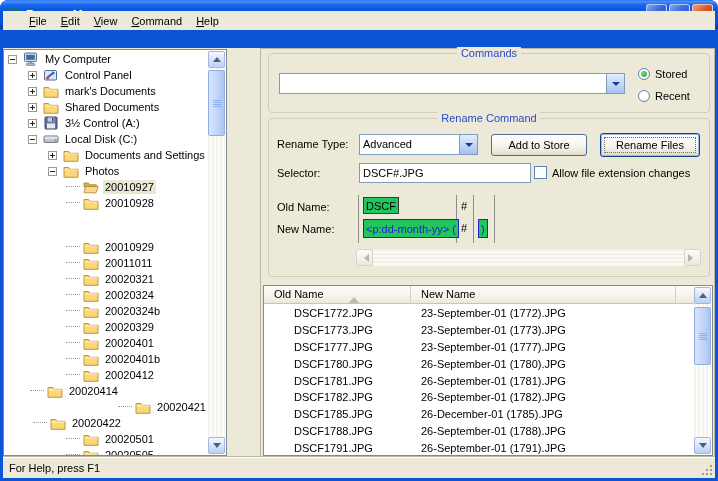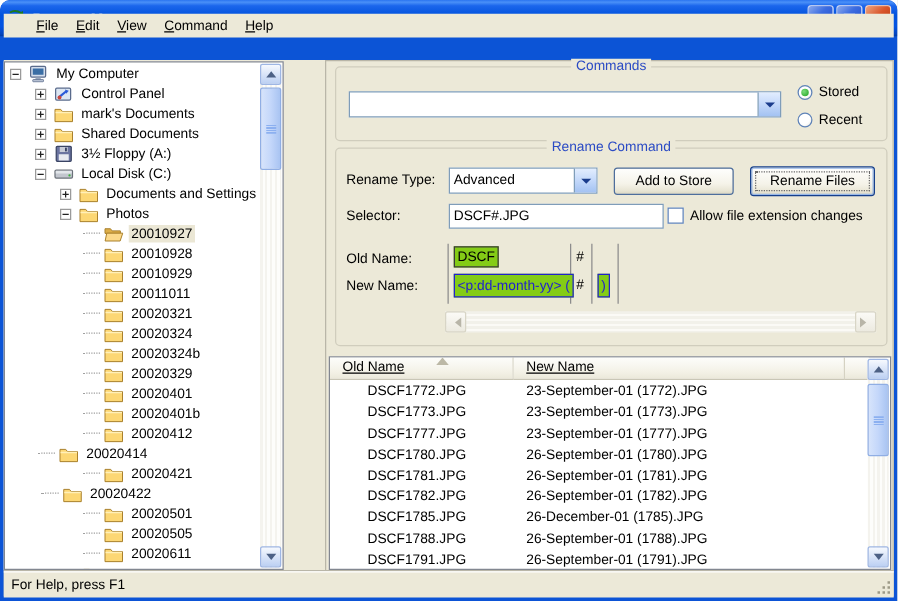--- a/index.html
+++ b/index.html
@@ -81,35 +81,35 @@
     background:linear-gradient(180deg,#FEFEFD 0%,#F5F3E9 60%,#E8E5D4 88%,#DCD8C4 100%);
     font-family:"Liberation Sans",sans-serif;font-size:11px;color:#000;}
   .xp-btn.default{border:1px solid #17408C;box-shadow:inset 0 0 0 1px #98B8E8;position:absolute;}
   .xp-btn.default::after{content:"";position:absolute;inset:3px;border:1px dotted #6a6a6a;}
 
   .txt{position:absolute;box-sizing:border-box;border:1px solid #7F9DB9;background:#fff;font-family:"Liberation Sans",sans-serif;font-size:11px;padding:2px 3px;}
 
   .checkbox{position:absolute;width:13px;height:13px;box-sizing:border-box;border:1px solid #5F83B9;background:#fff;}
 
   .vline{position:absolute;width:1px;background:#8C8C8C;}
-  .seg-box{position:absolute;box-sizing:border-box;background:#84cc16;display:flex;align-items:center;padding:0 2px;white-space:nowrap;}
+  .seg-box{position:absolute;box-sizing:border-box;background:#22c55e;display:flex;align-items:center;padding:0 2px;white-space:nowrap;}
   .seg-old{border:1px solid #3A3A3A;color:#000;}
   .seg-new{border:1px solid #2222CC;color:#2222CC;}
   .hash{position:absolute;color:#000;}
 
   .hscroll{position:absolute;left:87px;top:130px;width:345px;height:17px;background:repeating-linear-gradient(180deg,#F2F1EA 0 2px,#FBFAF6 2px 4px);}
   .hs-btn{position:absolute;top:0;width:17px;height:17px;box-sizing:border-box;border:1px solid #D8D5C6;border-radius:2px;background:linear-gradient(180deg,#FBFAF6,#ECEAE0);display:flex;align-items:center;justify-content:center;}
   .hs-left{left:0;} .hs-right{right:0;}
 
   
   .table{position:absolute;left:2px;top:236px;width:450px;height:171px;background:#fff;border:1px solid #828790;box-sizing:border-box;overflow:hidden;}
   .thead{position:absolute;left:0;top:0;right:17px;height:18px;display:flex;}
   .hcol{box-sizing:border-box;height:18px;line-height:17px;padding-left:10px;
     background:linear-gradient(180deg,#FDFDFB 0%,#F3F1E6 70%,#EBE8DA 100%);
-    border-right:1px solid #D5D2C2;border-bottom:1px solid #C9C6B6;display:flex;align-items:flex-start;gap:25px;text-decoration:underline;}
+    border-right:1px solid #D5D2C2;border-bottom:1px solid #C9C6B6;display:flex;align-items:flex-end;gap:25px;}
   .hcol.c1{width:147px;}
   .hcol.c2{width:265px;}
   .hcol.fill{flex:1;border-right:none;padding:0;}
   .sort-up{width:0;height:0;border-left:5px solid transparent;border-right:5px solid transparent;border-bottom:6px solid #BCB8A6;}
   .tbody{position:absolute;left:0;top:19px;right:17px;bottom:0;}
   .trow{height:16.8px;display:flex;align-items:center;}
   .tcell1{width:147px;box-sizing:border-box;padding-left:30px;overflow:hidden;white-space:nowrap;}
   .tcell2{flex:1;box-sizing:border-box;padding-left:10px;overflow:hidden;white-space:nowrap;}
 
   
@@ -202,21 +202,21 @@
         <div class="tree-row" style="padding-left: 22px;">
           <span class="expand plus"></span>
           <span class="t-icon">
             <svg width="16" height="16" viewBox="0 0 16 16">
               <rect x="2" y="2" width="12" height="12" rx="0.8" fill="#6B74A0" stroke="#3A4464"></rect>
               <rect x="4.8" y="2.6" width="6.4" height="4" fill="#C8CCD8"></rect>
               <rect x="9" y="3.1" width="1.5" height="3" fill="#3A4464"></rect>
               <rect x="4" y="8.4" width="8" height="5" fill="#E8EAF0"></rect>
             </svg>
           </span>
-          <span class="t-label">3½ Floppy (A:)</span>
+          <span class="t-label">3½ Control (A:)</span>
         </div>
         <div class="tree-row" style="padding-left: 22px;">
           <span class="expand"></span>
           <span class="t-icon">
             <svg width="16" height="16" viewBox="0 0 16 16">
               <rect x="1" y="5" width="14" height="6.4" rx="1" fill="#C2C6CE" stroke="#6A7078"></rect>
               <rect x="1.6" y="5.6" width="12.8" height="2.2" fill="#E2E6EA"></rect>
               <circle cx="12.6" cy="9.3" r="0.9" fill="#3AB03A"></circle>
             </svg>
           </span>
@@ -255,21 +255,21 @@
         <div class="tree-row" style="padding-left: 62px;">
           <span class="dots"></span>
           <span class="t-icon">
             <svg width="16" height="16" viewBox="0 0 16 16">
               <path d="M1 4.5 h4.6 l1.4 1.8 h8 v8 h-14z" fill="#FCD774" stroke="#A9802C" stroke-width="0.8"></path>
               <path d="M1.4 7 h13.2" stroke="#FFF0B8" stroke-width="1.2"></path>
             </svg>
           </span>
           <span class="t-label">20010928</span>
         </div>
-        <div class="tree-row" style="padding-left: 62px;">
+        <div class="tree-row" style="padding-left: 62px; margin-top: 28px;">
           <span class="dots"></span>
           <span class="t-icon">
             <svg width="16" height="16" viewBox="0 0 16 16">
               <path d="M1 4.5 h4.6 l1.4 1.8 h8 v8 h-14z" fill="#FCD774" stroke="#A9802C" stroke-width="0.8"></path>
               <path d="M1.4 7 h13.2" stroke="#FFF0B8" stroke-width="1.2"></path>
             </svg>
           </span>
           <span class="t-label">20010929</span>
         </div>
         <div class="tree-row" style="padding-left: 62px;">
@@ -355,21 +355,21 @@
         <div class="tree-row" style="padding-left: 26px;">
           <span class="dots"></span>
           <span class="t-icon">
             <svg width="16" height="16" viewBox="0 0 16 16">
               <path d="M1 4.5 h4.6 l1.4 1.8 h8 v8 h-14z" fill="#FCD774" stroke="#A9802C" stroke-width="0.8"></path>
               <path d="M1.4 7 h13.2" stroke="#FFF0B8" stroke-width="1.2"></path>
             </svg>
           </span>
           <span class="t-label">20020414</span>
         </div>
-        <div class="tree-row" style="padding-left: 62px;">
+        <div class="tree-row" style="padding-left: 88px; justify-content: flex-end;">
           <span class="dots"></span>
           <span class="t-icon">
             <svg width="16" height="16" viewBox="0 0 16 16">
               <path d="M1 4.5 h4.6 l1.4 1.8 h8 v8 h-14z" fill="#FCD774" stroke="#A9802C" stroke-width="0.8"></path>
               <path d="M1.4 7 h13.2" stroke="#FFF0B8" stroke-width="1.2"></path>
             </svg>
           </span>
           <span class="t-label">20020421</span>
         </div>
         <div class="tree-row" style="padding-left: 29px;">

